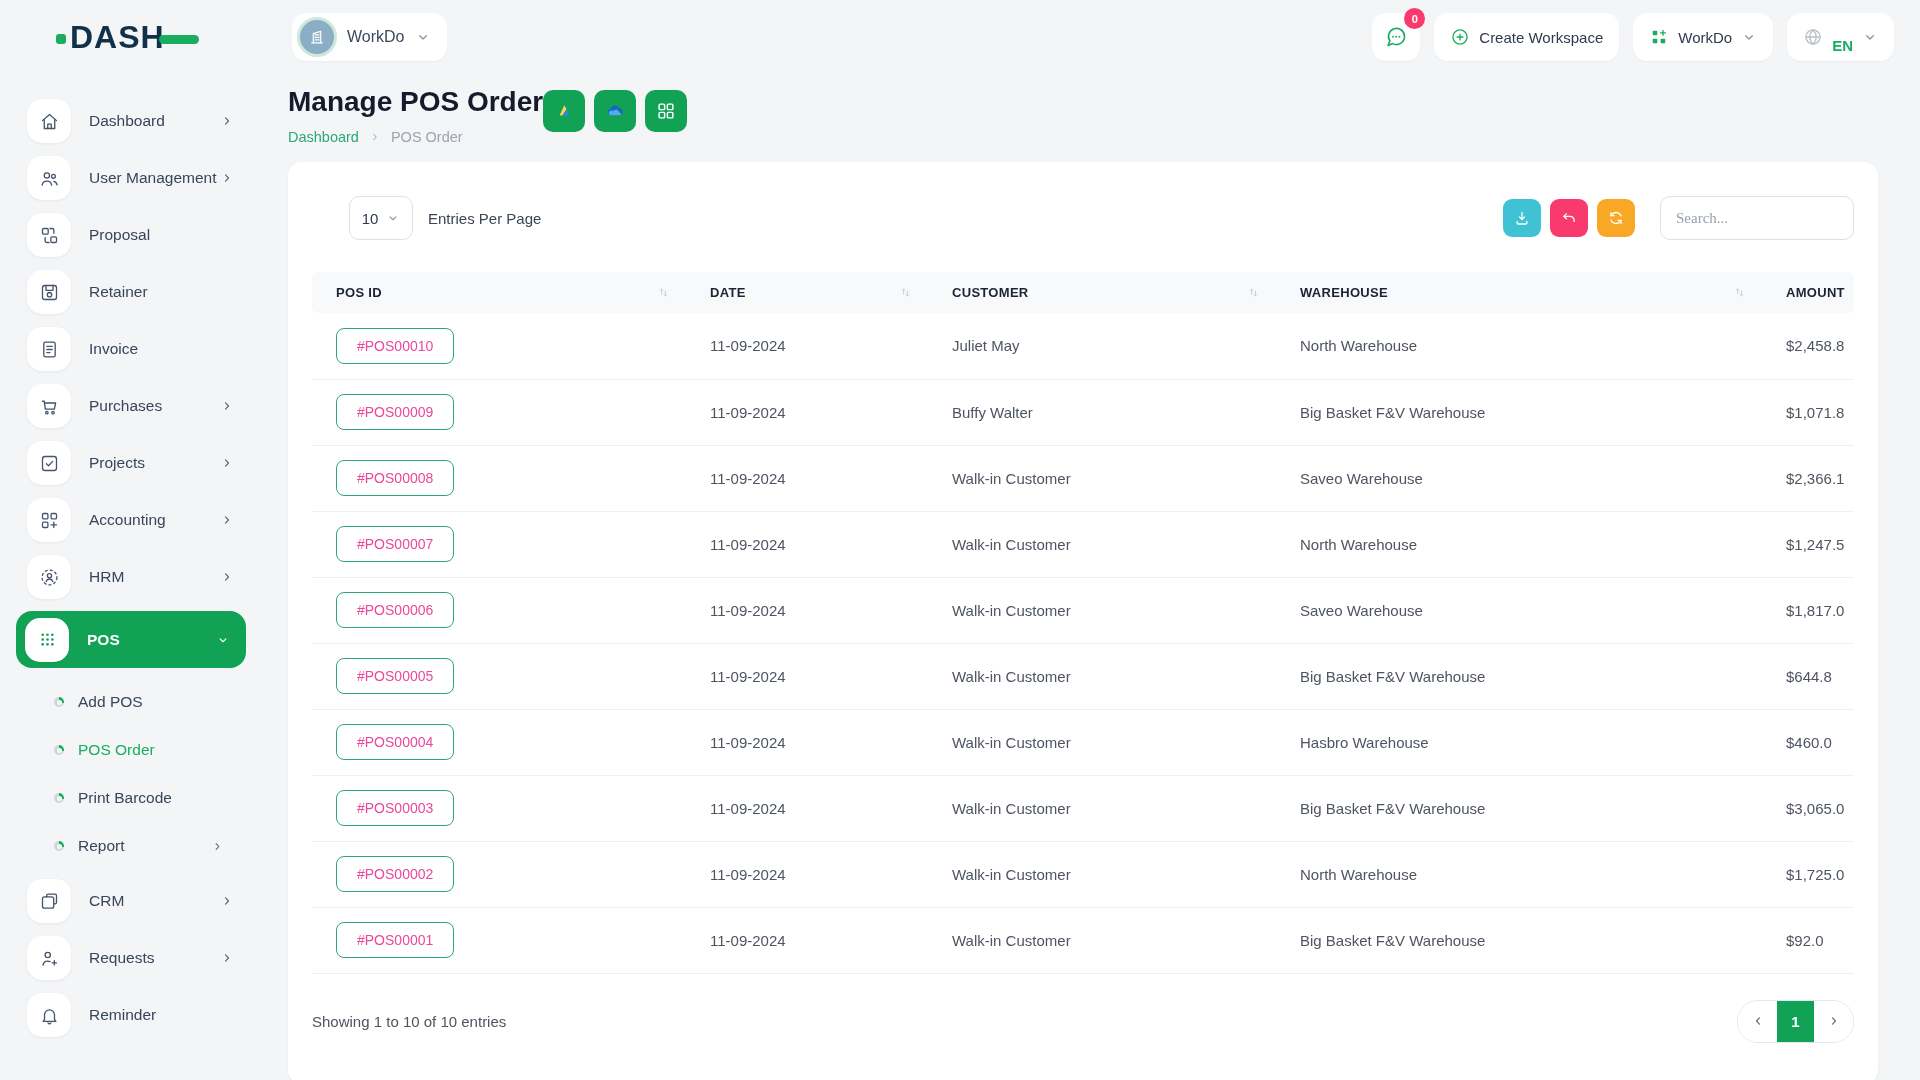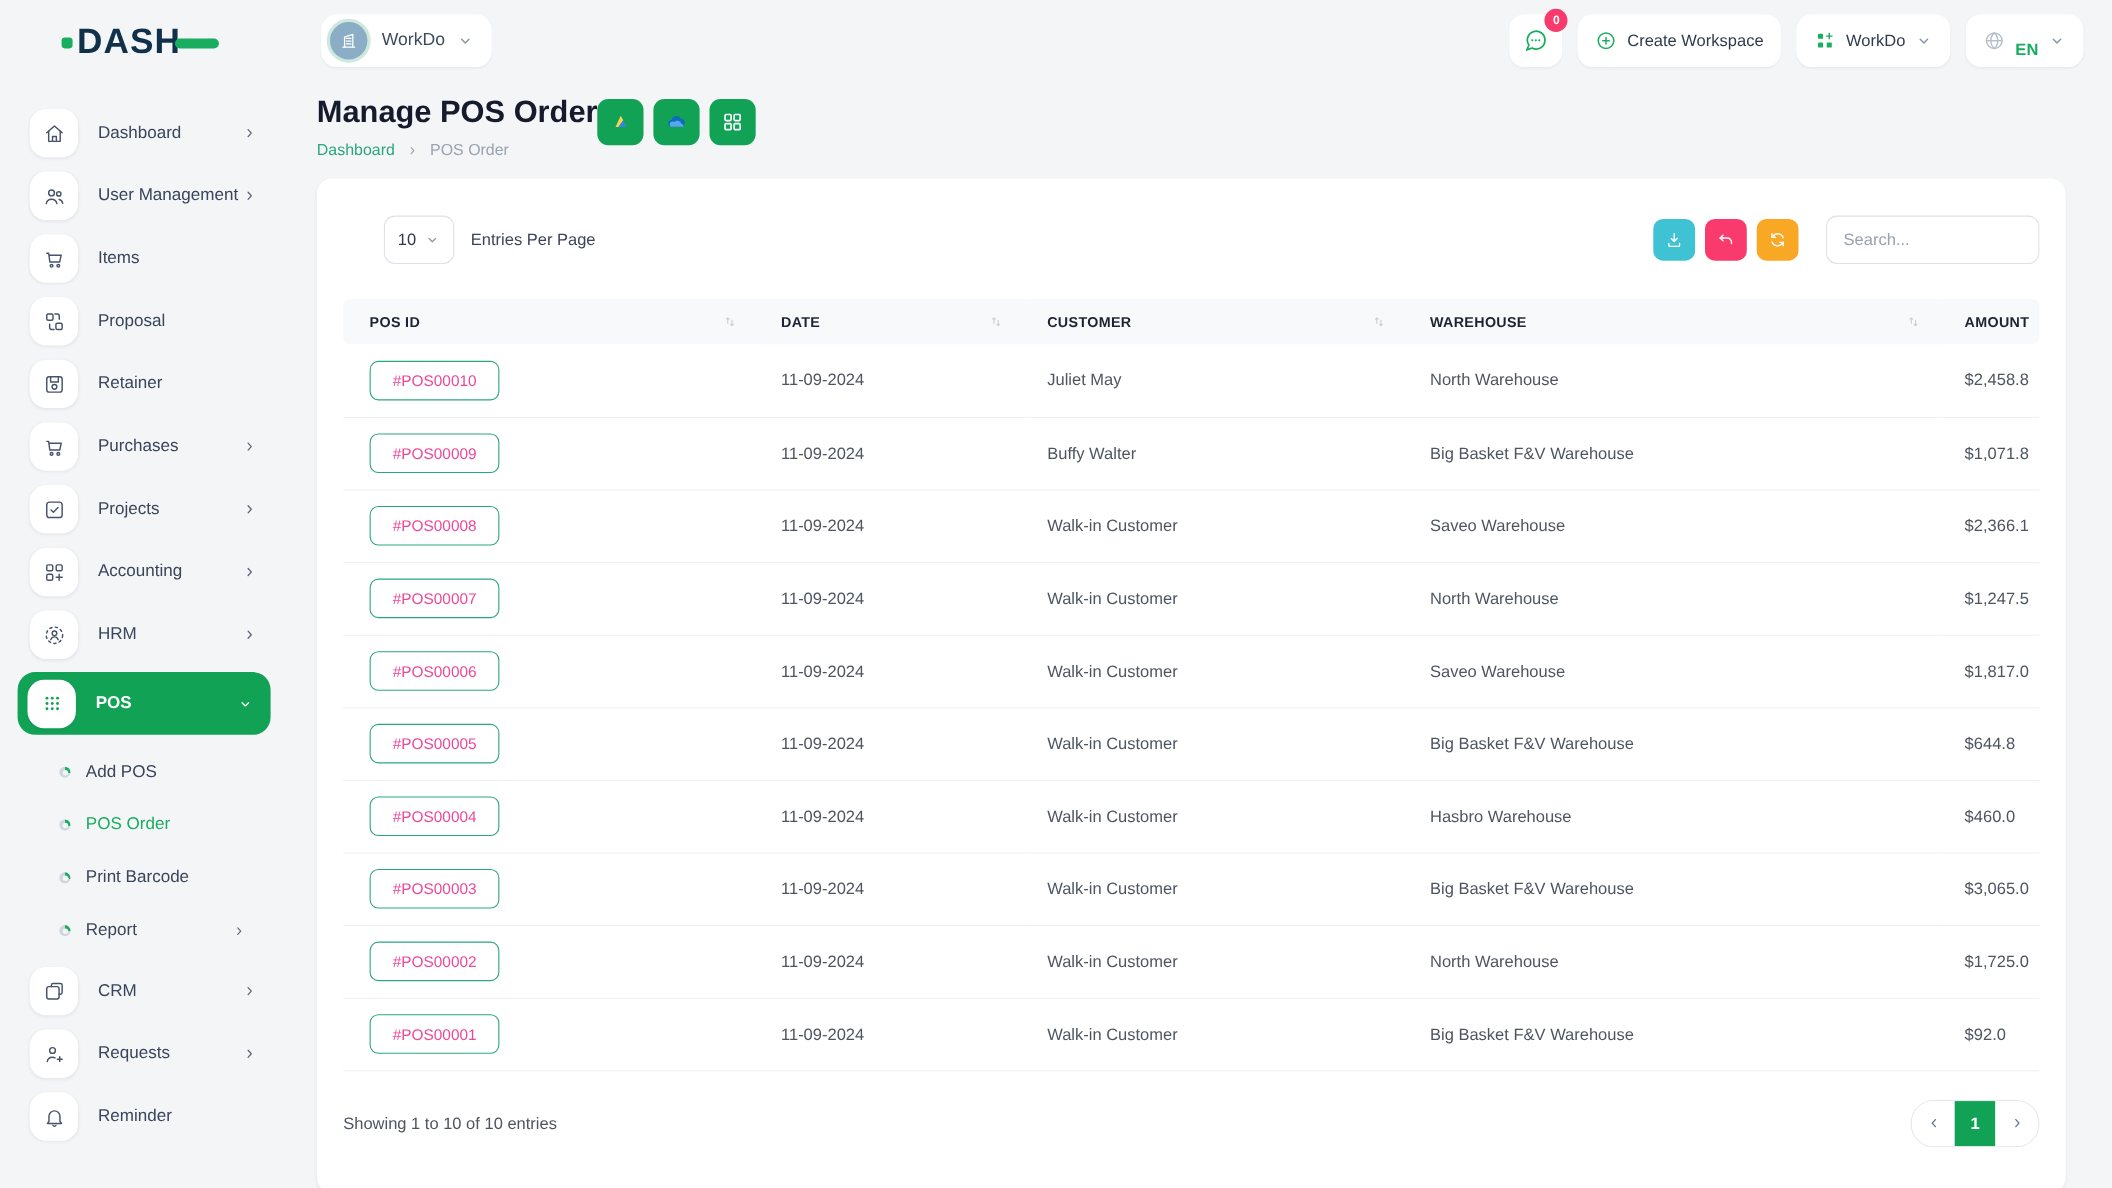--- a/index.html
+++ b/index.html
@@ -72,21 +72,21 @@
   .tb-left { display:flex; align-items:center;padding-left:37px; }
   .select-box { width:64px; height:44px; border:1px solid #dde2e8; border-radius:10px; background:#fff; display:flex; align-items:center; justify-content:center; gap:8px; font-size:15px; color:#2f3a4c; cursor:pointer; }
   .select-box .chev svg { width:14px; height:14px; }
   .entries-label { margin-left:15px; font-size:15px; color:#3b4557; }
   .tb-right { display:flex; align-items:center; gap:9px; }
   .tool-btn { width:38px; height:38px; border-radius:9px; border:none; display:flex; align-items:center; justify-content:center; color:#fff; cursor:pointer; }
   .tool-btn svg { width:18px; height:18px; stroke:currentColor; fill:none; stroke-width:1.7; stroke-linecap:round; stroke-linejoin:round; }
   .tool-btn.teal { background:#3fc2d4; }
   .tool-btn.pink { background:#f93a6d; }
   .tool-btn.orange { background:#f9a826; }
-  .search-input { width:194px; height:44px; border:1px solid #dde2e8; border-radius:10px; margin-left:16px; padding:0 15px; font-size:15px; font-family:Liberation Sans, sans-serif; color:#3b4557; background:#fff; outline:none; }
+  .search-input { width:194px; height:44px; border:1px solid #dde2e8; border-radius:10px; margin-left:16px; padding:0 15px; font-size:15px; font-family:Liberation Serif, serif; color:#3b4557; background:#fff; outline:none; }
   .search-input::placeholder { color:#97a1ad; }
 
   
   table.pos-table { width:100%; border-collapse:collapse; table-layout:fixed; margin-top:32px; }
   .pos-table col.c1{width:378px} .pos-table col.c2{width:242px} .pos-table col.c3{width:348px} .pos-table col.c4{width:486px} .pos-table col.c5{width:auto}
   .pos-table th { background:#f7f9fa; font-size:13px; font-weight:700; color:#1c2433; text-align:left; text-transform:uppercase; padding:13px 20px; letter-spacing:.3px; }
   .pos-table th:first-child { padding-left:24px; border-radius:6px 0 0 6px; }
   .pos-table th:last-child { border-radius:0 6px 6px 0; text-align:right; }
   .sort-ic { float:right; color:#c7ced7; margin-top:1px; cursor:pointer; }
   .sort-ic svg { width:13px; height:13px; stroke:currentColor; fill:none; stroke-width:1.8; stroke-linecap:round; stroke-linejoin:round; }
@@ -218,47 +218,46 @@
         <span class="side-label">User Management</span>
         <span class="side-chev">
           <svg viewBox="0 0 24 24">
             <path d="m9.5 6.5 5 5.5-5 5.5"></path>
           </svg>
         </span>
       </div>
       <div class="side-item">
         <span class="tile">
           <svg viewBox="0 0 24 24">
-            <path d="M4 6h2l1.2 9h10.3L19 8H7"></path>
-            <circle cx="9" cy="19" r="1.4"></circle>
-            <circle cx="16" cy="19" r="1.4"></circle>
-          </svg>
-        </span>
-        <span class="side-label">Items</span>
-      </div>
-      <div class="side-item">
-        <span class="tile">
-          <svg viewBox="0 0 24 24">
             <rect x="4" y="4" width="6.5" height="6.5" rx="1.5"></rect>
             <rect x="13.5" y="13.5" width="6.5" height="6.5" rx="1.5"></rect>
             <path d="M17 9.5V6a2 2 0 0 0-2-2h-2.5"></path>
             <path d="M7 14.5V18a2 2 0 0 0 2 2h2.5"></path>
           </svg>
         </span>
         <span class="side-label">Proposal</span>
       </div>
       <div class="side-item">
         <span class="tile">
           <svg viewBox="0 0 24 24">
             <rect x="4" y="4" width="16" height="16" rx="2.5"></rect>
             <path d="M8 4v5.5h8V4"></path>
             <circle cx="12" cy="14.5" r="2.5"></circle>
           </svg>
         </span>
         <span class="side-label">Retainer</span>
+      </div>
+      <div class="side-item">
+        <span class="tile">
+          <svg viewBox="0 0 24 24">
+            <rect x="5.5" y="3.5" width="13" height="17" rx="2"></rect>
+            <path d="M9 8.5h6M9 12h6M9 15.5h3.5"></path>
+          </svg>
+        </span>
+        <span class="side-label">Invoice</span>
       </div>
       <div class="side-item">
         <span class="tile">
           <svg viewBox="0 0 24 24">
             <path d="M4 6h2l1.2 9h10.3L19 8H7"></path>
             <circle cx="9" cy="19" r="1.4"></circle>
             <circle cx="16" cy="19" r="1.4"></circle>
           </svg>
         </span>
         <span class="side-label">Purchases</span>

